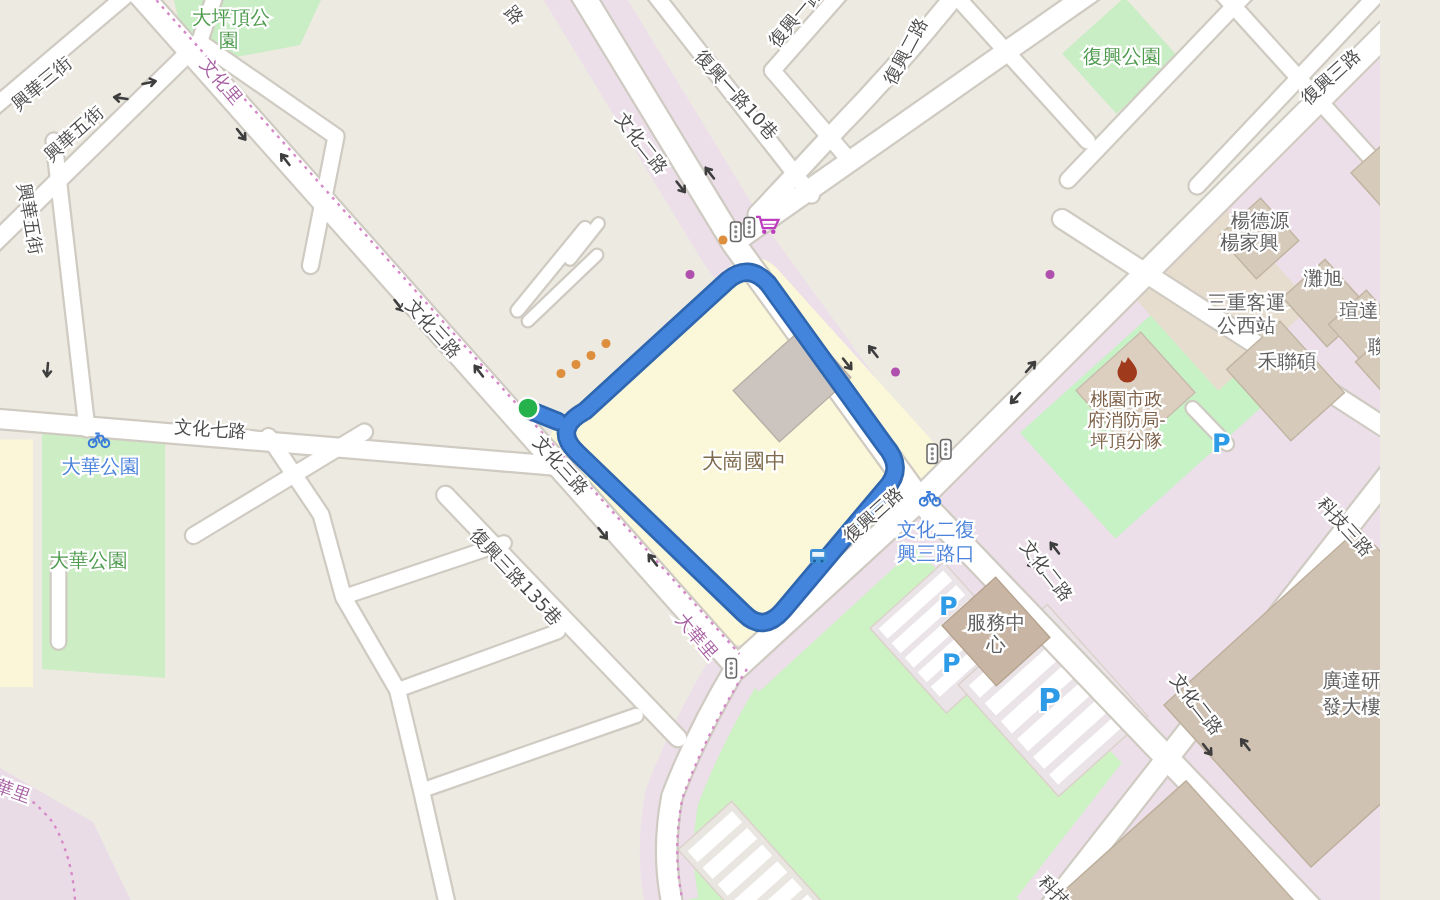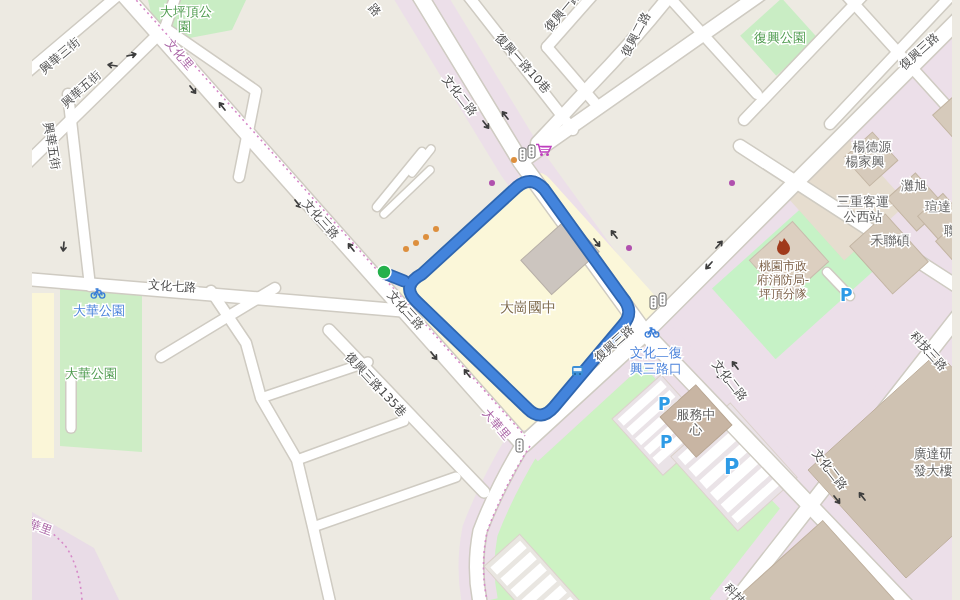--- a/index.html
+++ b/index.html
@@ -1,16 +1,16 @@
 <!DOCTYPE html>
 <html><head>
 <meta charset="utf-8">
 <style>
   html,body{margin:0;padding:0;background:#EDEAE2;}
-  #stage{position:relative;width:920px;height:600px;overflow:hidden;font-family:"DejaVu Sans",sans-serif;margin-left:32px;}
+  #stage{position:relative;width:920px;height:600px;overflow:hidden;font-family:"DejaVu Sans",sans-serif;}
   svg{display:block}
   text{font-family:"DejaVu Sans",sans-serif;}
   .rlbl{font-size:12px;fill:#4a4a4a;stroke:#ffffff;stroke-width:3px;paint-order:stroke;font-weight:400;}
   .poi{font-size:13px;fill:#5f5f5f;stroke:#ffffff;stroke-width:3px;paint-order:stroke;}
   .parklbl{font-size:13px;fill:#4E9B4E;stroke:#ffffff;stroke-width:3px;paint-order:stroke;}
   .bluelbl{font-size:13px;fill:#4B83DB;stroke:#ffffff;stroke-width:3px;paint-order:stroke;}
   .purplelbl{font-size:12px;fill:#A75FA3;stroke:#ffffff;stroke-width:3px;paint-order:stroke;}
   .brownlbl{font-size:14px;fill:#7E6A4C;stroke:#ffffff;stroke-width:3px;paint-order:stroke;}
   .firelbl{font-size:12px;fill:#7D6148;stroke:#ffffff;stroke-width:3px;paint-order:stroke;}
   .plbl{font-size:17px;font-weight:bold;fill:#2E9BE6;stroke:#ffffff;stroke-width:2.5px;paint-order:stroke;}

